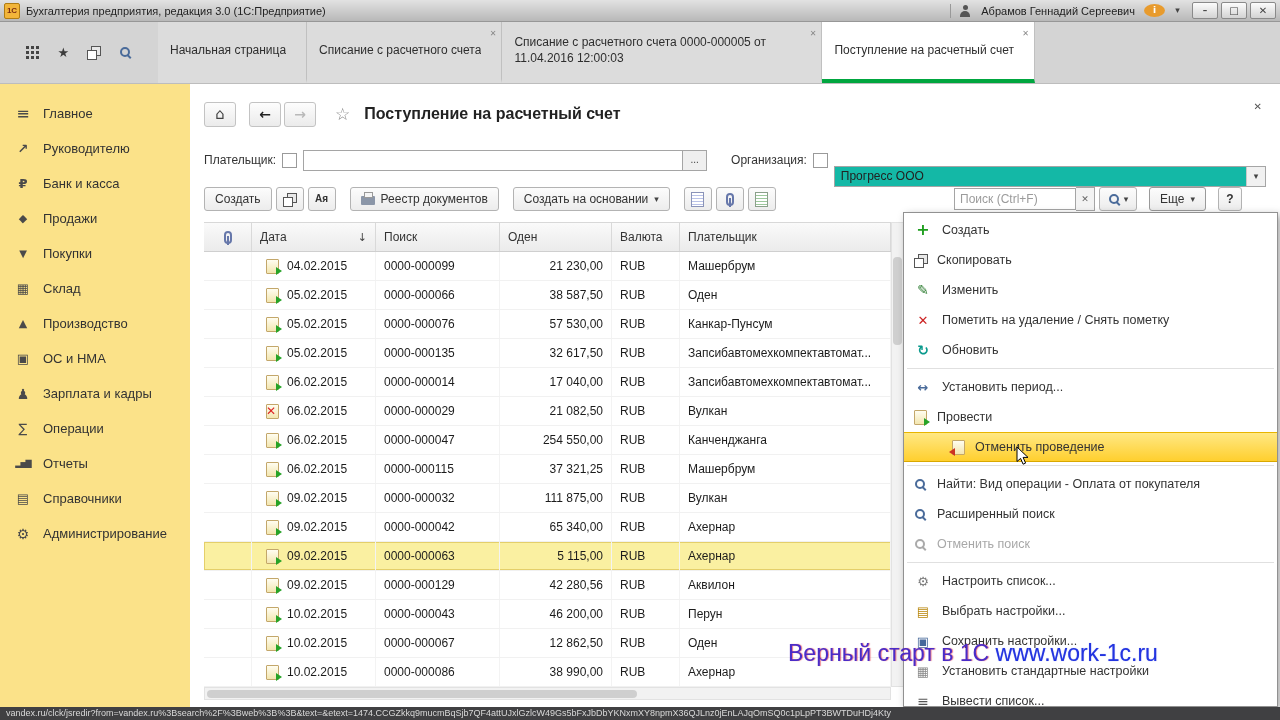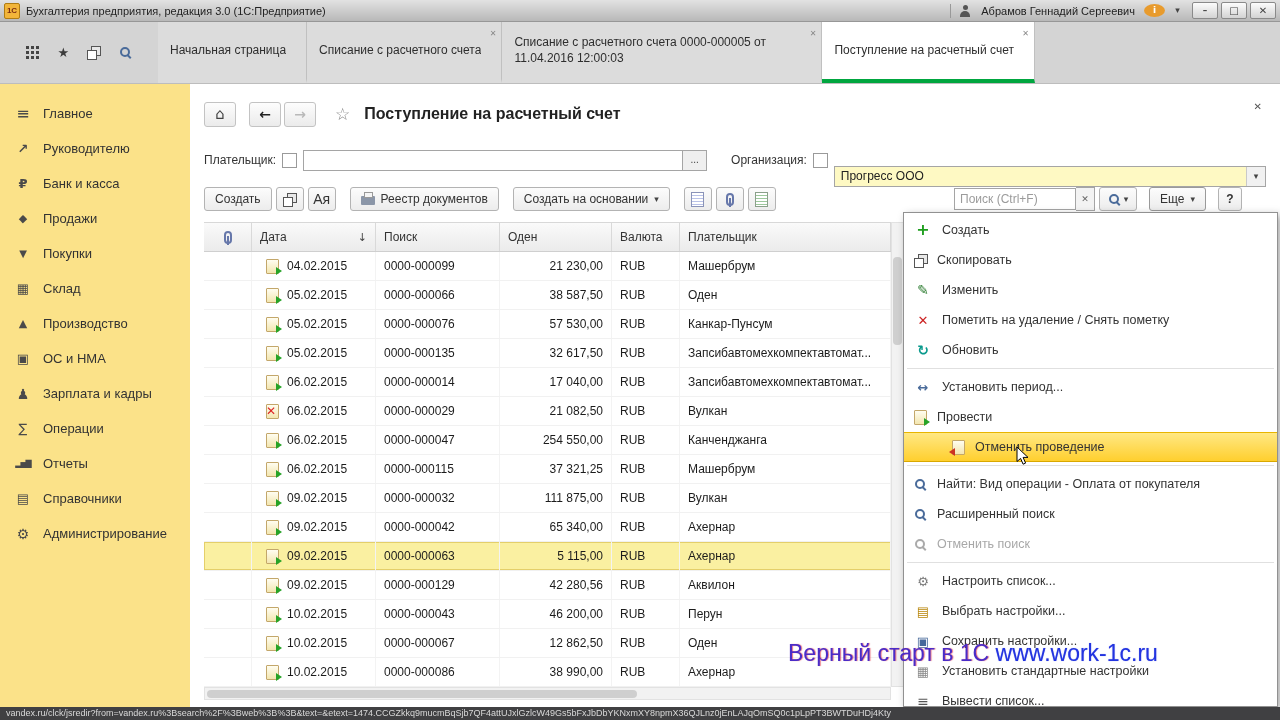--- a/index.html
+++ b/index.html
@@ -58,21 +58,21 @@
   .content-close{position:absolute;right:18px;top:18px;font-size:13px;color:#555;}
 
   .filters{height:28px;margin:12px 14px 0;display:flex;align-items:center;font-size:12px;color:#333;}
   .cb{width:13px;height:13px;border:1px solid #9a9a9a;background:#fff;margin:0 6px;flex:none;}
   .txt{border:1px solid #a5a5a5;height:21px;font-size:12px;padding:0 5px;box-sizing:border-box;
        font-family:"Liberation Sans",sans-serif;color:#222;outline:none;}
   .payer{width:380px;}
   .dots{width:24px;height:21px;border:1px solid #a5a5a5;border-left:none;background:#efefef;
         font-size:10px;line-height:1;padding:0;color:#444;}
   .org-label{margin-left:24px;}
-  .combo{flex:1;height:21px;border:1px solid #a5a5a5;display:flex;align-items:center;box-sizing:border-box;background:#fef9c3;margin-top:32px;}
+  .combo{flex:1;height:21px;border:1px solid #a5a5a5;display:flex;align-items:center;box-sizing:border-box;background:#14b8a6;margin-top:32px;}
   .combo-text{flex:1;padding:0 6px;font-size:12px;color:#222;}
   .combo-btn{width:18px;height:100%;border-left:1px solid #c9c9c9;background:#f1f1f1;}
 
   .list-toolbar{height:26px;margin:12px 14px 0;display:flex;align-items:center;gap:4px;}
   .btn{height:24px;border:1px solid #b3b3b3;border-radius:3px;background:linear-gradient(#fcfcfc,#ececec);
     font-size:12px;color:#333;display:inline-flex;align-items:center;gap:6px;padding:0 10px;
     font-family:"Liberation Sans",sans-serif;white-space:nowrap;}
   .icon-btn{width:28px;padding:0;justify-content:center;}
   .tb-gap{width:6px;}
   .search-wrap{margin-left:auto;display:flex;align-items:center;position:relative;}
@@ -138,21 +138,21 @@
     border-top:4px solid transparent;border-bottom:4px solid transparent;}
   .ic-doc-unpost::after{content:"";position:absolute;left:-4px;bottom:-2px;border-right:6px solid #cc3322;
     border-top:4px solid transparent;border-bottom:4px solid transparent;}
   .ic-user{width:12px;height:12px;position:relative;}
   .ic-user::before{content:"";position:absolute;left:3.5px;top:0;width:5px;height:5px;border-radius:50%;background:#555;}
   .ic-user::after{content:"";position:absolute;left:1px;top:6px;width:10px;height:6px;border-radius:5px 5px 0 0;background:#555;}
   .ic-printer{width:14px;height:9px;background:#8b96a8;position:relative;border-radius:1px;margin-top:3px;}
   .ic-printer::before{content:"";position:absolute;left:3px;top:-4px;width:7px;height:4px;background:#f5f5f5;border:1px solid #999;}
   .ic-page{width:11px;height:13px;border:1px solid #8a93b8;background:repeating-linear-gradient(to bottom,#fff 0 2px,#b9c2e8 2px 3px);}
   .ic-report{width:11px;height:13px;border:1px solid #8aa08a;background:repeating-linear-gradient(to bottom,#fff 0 2px,#9cc89c 2px 3px);}
-  .ic-az{font-size:14px;font-weight:normal;color:#333;font-family:"Liberation Sans",sans-serif;}
+  .ic-az{font-size:10px;font-weight:bold;color:#333;font-family:"Liberation Sans",sans-serif;}
   .ic-clip{width:8px;height:13px;border:2px solid #6677aa;border-radius:4px;position:relative;box-sizing:border-box;}
   .ic-clip::after{content:"";position:absolute;left:1px;top:3px;width:2px;height:9px;background:#6677aa;}
 
   
   #watermark{position:absolute;left:788px;top:640px;z-index:50;font-size:23px;white-space:nowrap;
     font-family:"Liberation Sans",sans-serif;}
   .wm-red{color:#4a2cc8;text-shadow:1px 0 1px rgba(220,40,60,.6);}
   .wm-blue{color:#2334e0;text-shadow:0 0 1px rgba(35,52,224,.5);}
   #cursor{position:absolute;left:1016px;top:446px;z-index:60;}
   #statusbar{position:absolute;left:0;bottom:0;width:100%;height:13px;background:#404042;z-index:40;

